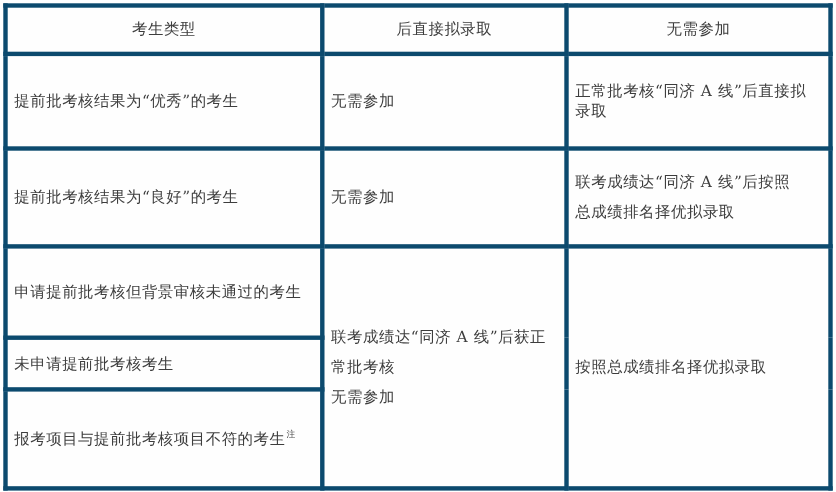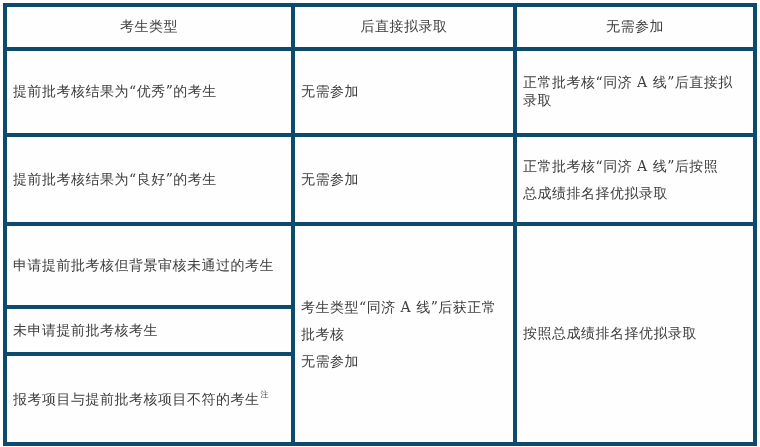--- a/index.html
+++ b/index.html
@@ -72,28 +72,28 @@
     </tr>
     <tr class="row-1">
       <td>提前批考核结果为“优秀”的考生</td>
       <td>无需参加</td>
       <td>正常批考核“同济 A 线”后直接拟录取</td>
     </tr>
     <tr class="row-2">
       <td>提前批考核结果为“良好”的考生</td>
       <td>无需参加</td>
       <td class="two-line">
-        <div>正常批考核“同济 A 线”后按照</div>
+        <div>联考成绩达“同济 A 线”后按照</div>
         <div>总成绩排名择优拟录取</div>
       </td>
     </tr>
     <tr class="row-3">
       <td>申请提前批考核但背景审核未通过的考生</td>
       <td class="two-line" rowspan="3">
-        <div>考生类型“同济 A 线”后获正常批考核</div>
+        <div>联考成绩达“同济 A 线”后获正常批考核</div>
         <div>无需参加</div>
       </td>
       <td rowspan="3">按照总成绩排名择优拟录取</td>
     </tr>
     <tr class="row-4">
       <td>未申请提前批考核考生</td>
     </tr>
     <tr class="row-5">
       <td><span>报考项目与提前批考核项目不符的考生</span><sup class="note">注</sup></td>
     </tr>

